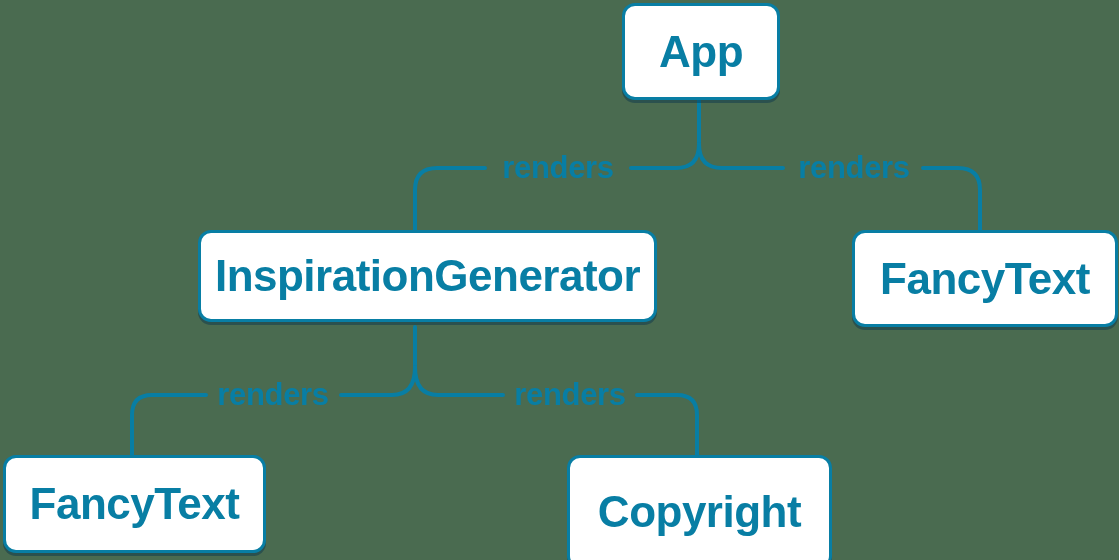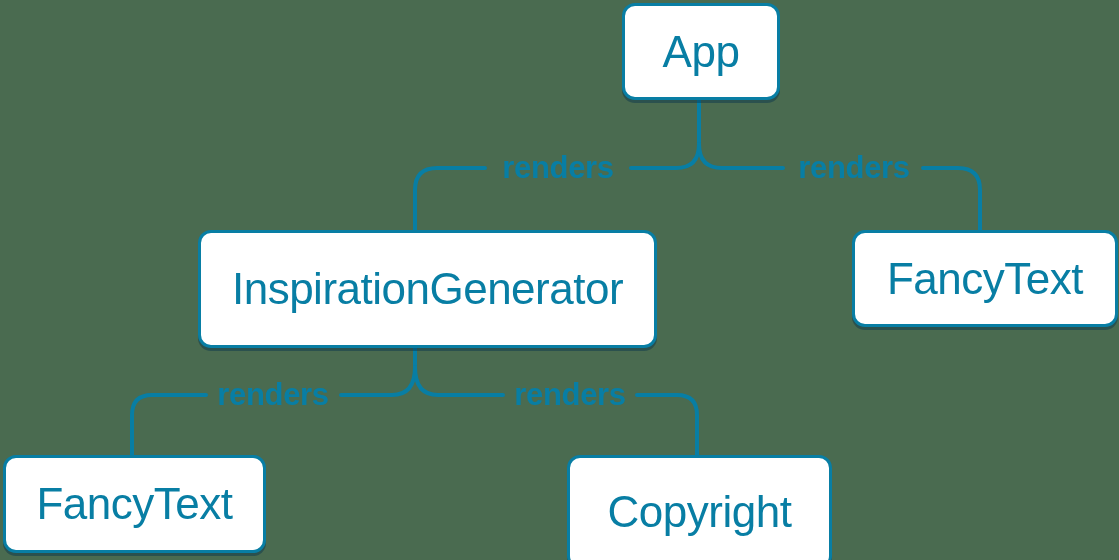--- a/index.html
+++ b/index.html
@@ -31,26 +31,26 @@
   }
   .node{
     position:absolute;
     display:flex;align-items:center;justify-content:center;
     background:var(--node-fill);
     border:3px solid var(--accent);
     border-radius:13px;
     box-shadow:0 3px 0 rgba(6,52,76,0.45);
     color:var(--accent);
     font-size:44px;
-    font-weight:400;
+    font-weight:700;
     letter-spacing:-0.5px;
     white-space:nowrap;
   }
   .node-app{left:622px;top:3px;width:158px;height:97px;}
-  .node-inspiration{left:198px;top:230px;width:459px;height:118px;}
+  .node-inspiration{left:198px;top:230px;width:459px;height:92px;}
   .node-fancy-top{left:852px;top:230px;width:266px;height:97px;}
   .node-fancy-bottom{left:3px;top:455px;width:263px;height:98px;}
   .node-copyright{left:567px;top:455px;width:265px;height:114px;}
   .edge-label{
     position:absolute;
     transform:translate(-50%,-50%);
     color:var(--accent);
     font-size:31px;
     font-weight:600;
     letter-spacing:-0.3px;

